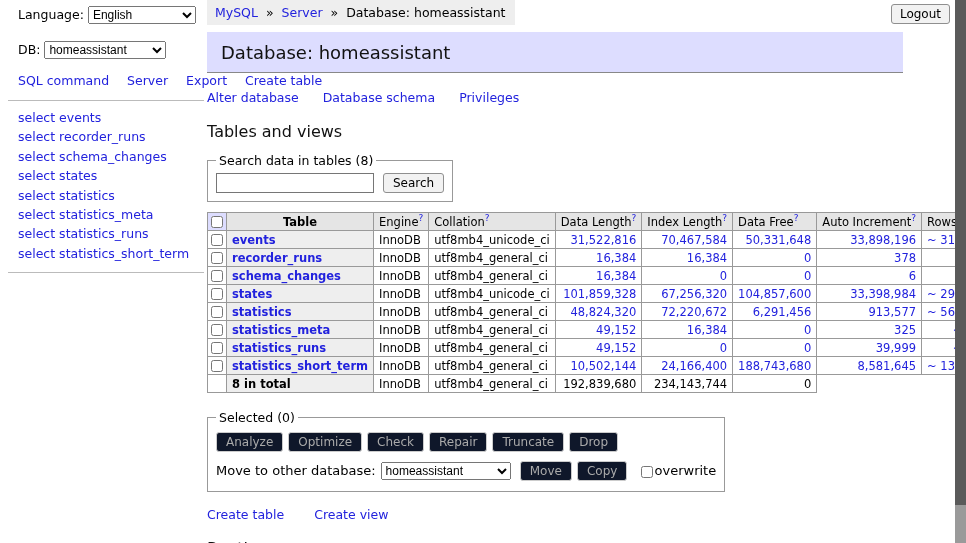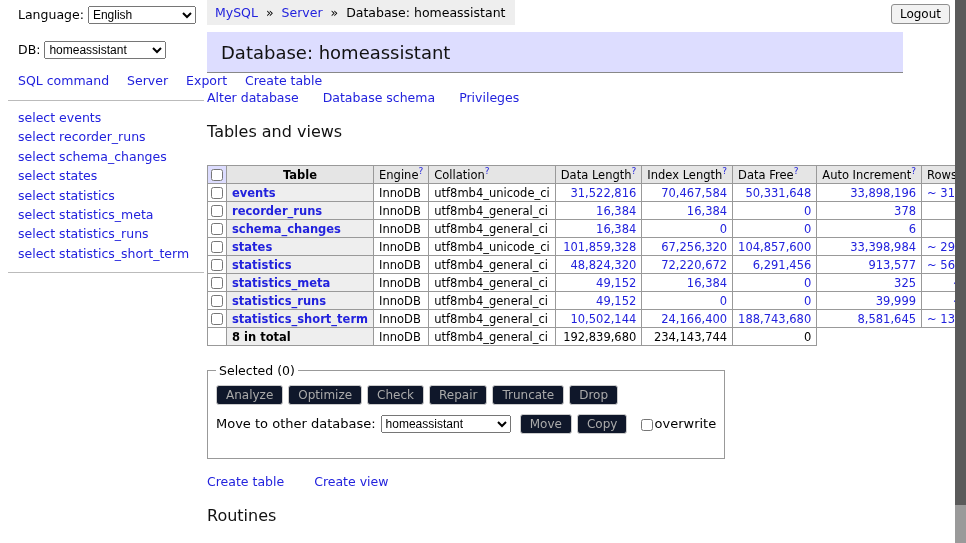--- a/index.html
+++ b/index.html
@@ -32,21 +32,21 @@
   .breadcrumb .current { color:#000; }
   .logout-btn {
     position:absolute; top:4px; right:16px;
     font-family:inherit; font-size:12px; padding:2px 8px;
     background:#f2f2f2; border:1px solid #8f8f8f; border-radius:3px; color:#000; cursor:pointer;
   }
   .title-band { background:#ddf; border-bottom:1px solid #888; margin-top:7px; padding:10px 14px 9px; }
   .title-band h2 { margin:0; font-size:18px; font-weight:400; color:#111; }
   .page-links { margin:17px 0 0; }
   .page-links a { margin-right:24px; }
-  h3 { font-size:16px; font-weight:400; margin:17px 0 24px; color:#111; }
+  h3 { font-size:16px; font-weight:400; margin:17px 0 12px; color:#111; }
 
   fieldset { display:inline-block; border:1px solid #999; margin:0; padding:5px 8px 8px; }
   legend { font-size:12.5px; padding:0 3px; }
   .search-fieldset input[type=text] { width:158px; height:20px; border:1px solid #767676; font-size:12px; padding:1px 4px; }
   button { font-family:inherit; }
   .btn {
     font-size:12px; padding:2px 9px; background:#f2f2f2;
     border:1px solid #8f8f8f; border-radius:3px; color:#000; cursor:pointer; margin-left:5px;
   }
   .btn[disabled] { color:#aaa; background:#0f172a; border-color:#ccc; cursor:default; }
@@ -61,21 +61,21 @@
   table.db tbody th.name { background:#eee; text-align:left; }
   table.db tbody th.name a { font-weight:bold; }
   table.db td.num { text-align:right; color:#2222dd; }
   table.db tr.total th.name { color:#000; font-weight:bold; }
   table.db tr.total td.num { color:#000; }
   table.db tr.total td.nb { border:none; }
   sup.q { font-size:9px; line-height:0; }
   sup.q a { color:#2222dd; }
   input[type=checkbox] { width:12px; height:12px; margin:1px; vertical-align:middle; }
 
-  .selected-fieldset { margin-top:17px; padding-bottom:24px; }
+  .selected-fieldset { margin-top:17px; padding-bottom:10px; }
   .sel-buttons { margin-top:2px; }
   .sel-buttons .btn:first-child { margin-left:0; }
   .move-row { margin-top:9px; font-size:13px; white-space:nowrap; }
   .move-row select { width:130px; margin-left:5px; font-size:12px; }
   .move-row label.ovr { margin-left:8px; font-size:13px; }
   .move-row label.ovr input { margin-right:2px; }
 
   .bottom-links { margin:15px 0 0; }
   .bottom-links a { margin-right:30px; }
 
@@ -110,20 +110,25 @@
   <div class="breadcrumb"><a href="#">MySQL</a><span class="sep"> » </span><a href="#">Server</a><span class="sep"> » </span><span class="current">Database: homeassistant</span></div>
 
   <div class="title-band">
     <h2>Database: homeassistant</h2>
   </div>
 
   <div class="page-links"><a href="#">Alter database</a><a href="#">Database schema</a><a href="#">Privileges</a></div>
 
   <h3>Tables and views</h3>
 
+  <fieldset class="search-fieldset">
+    <legend>Search data in tables (8)</legend>
+    <input type="text" value="" style="">
+    <button class="btn">Search</button>
+  </fieldset>
 
   <table class="db">
     <colgroup>
       <col style="width:22px">
         <col style="width:118px">
         <col style="width:46px">
         <col style="width:96px">
       <col style="width:70px">
         <col style="width:73px">
         <col style="width:64px">

